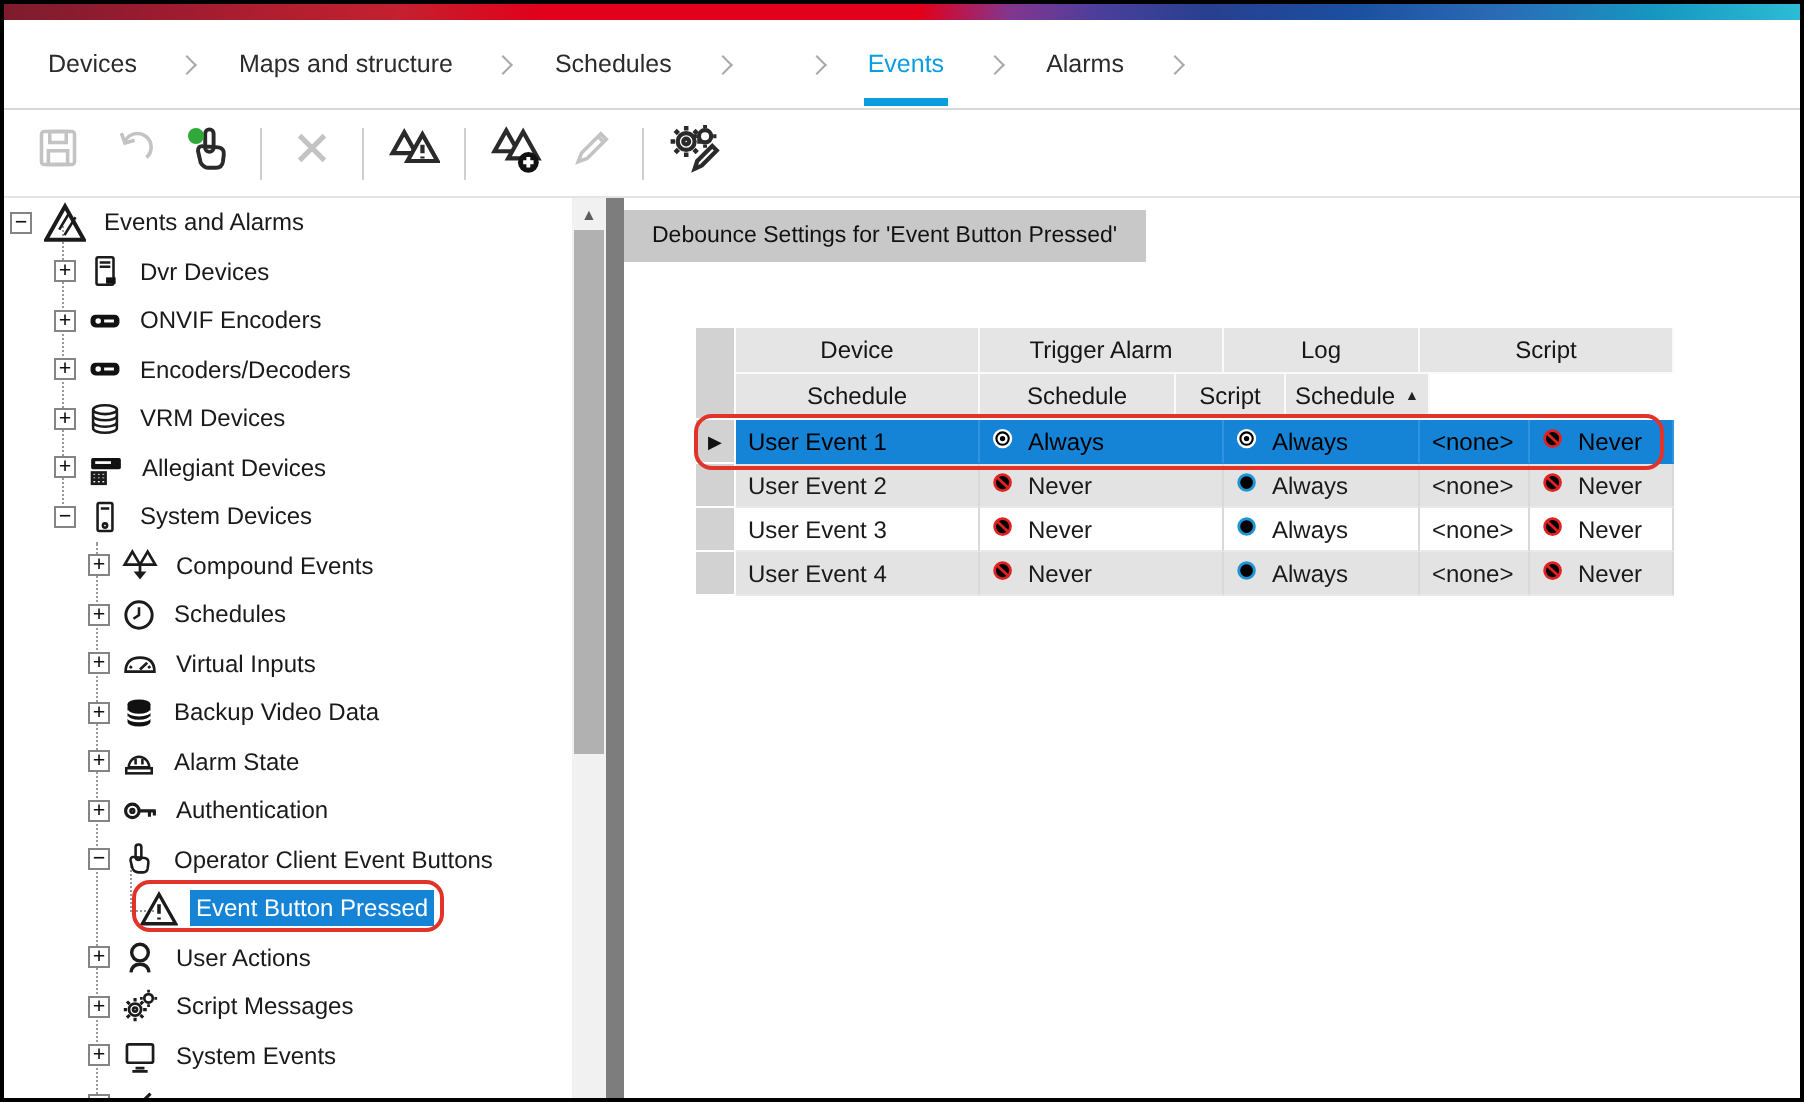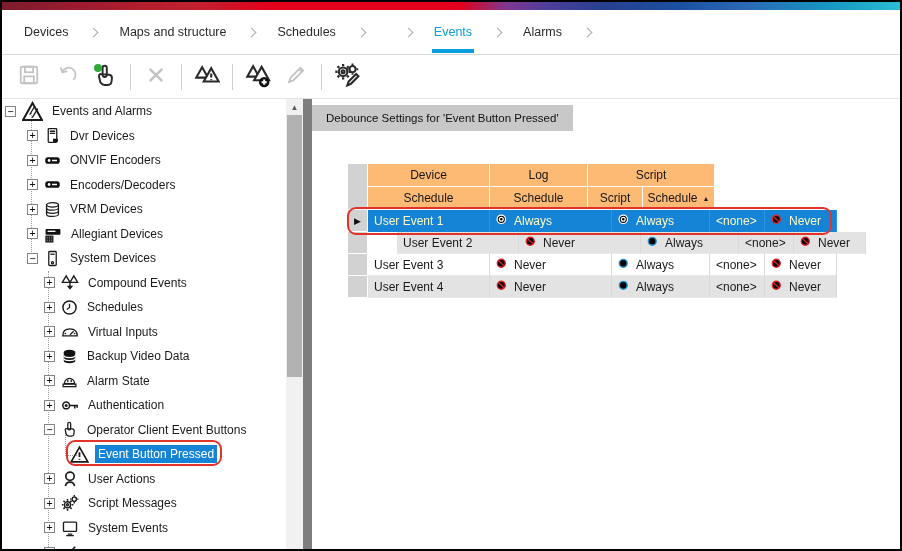--- a/index.html
+++ b/index.html
@@ -49,27 +49,27 @@
   .tab.inactive{background:#c8c8c8;color:#111;}
   .tab.active{background:#fff;color:#2d9fd6;border:1px solid #c3c3c3;border-bottom:none;position:relative;margin-left:5px;}
   
   .grid{position:absolute;left:36px;top:65px;display:flex;font-size:12px;}
   .selcol{width:20px;flex:none;display:flex;flex-direction:column;}
   .selhead{height:46px;background:#d2d2d2;border-right:1px solid #fff;border-bottom:1px solid #fff;}
   .selcell{height:22px;background:#d2d2d2;border-bottom:1px solid #fff;border-right:1px solid #fff;
            display:flex;align-items:center;justify-content:center;font-size:9px;color:#111;}
   .gcols{display:flex;flex-direction:column;position:relative;}
   .hrow{display:flex;height:23px;}
-  .hcell{background:#fdba74;border-right:1px solid #fafafa;border-bottom:1px solid #fafafa;
+  .hcell{background:#e5e5e5;border-right:1px solid #fafafa;border-bottom:1px solid #fafafa;
          display:flex;align-items:center;justify-content:center;gap:5px;font-size:12px;color:#161616;}
   .drow{display:flex;height:22px;}
   .dcell{border-right:1px solid #d9d9d9;border-bottom:1px solid #e9e9e9;display:flex;align-items:center;
          padding:0 6px;gap:5px;overflow:hidden;white-space:nowrap;}
   .drow.alt .dcell{background:#e3e3e3;}
-  .drow.selected .dcell{background:#1583d6;color:#fef9c3;border-right-color:#2f94e0;border-bottom-color:#1583d6;}
+  .drow.selected .dcell{background:#1583d6;color:#000000;border-right-color:#2f94e0;border-bottom-color:#1583d6;}
   .sortarrow{font-size:7px;color:#222;}
   .cellicon{flex:none;display:flex;}
 </style>
 </head>
 <body>
 
 <div class="window">
   <div class="brandbar"></div>
   <div class="breadcrumb" id="breadcrumb">
       <div class="crumb">Devices</div>
@@ -375,20 +375,23 @@
             </div>
             <div class="selcell"></div>
             <div class="selcell"></div>
             <div class="selcell"></div>
           </div>
           <div class="gcols">
             <div class="hrow">
               <div class="hcell" style="width: 122px;">
                 <span>Device</span>
               </div>
+              <div class="hcell" style="width: 122px;">
+                <span>Trigger Alarm</span>
+              </div>
               <div class="hcell" style="width: 98px;">
                 <span>Log</span>
               </div>
               <div class="hcell" style="width: 127px;">
                 <span>Script</span>
               </div>
             </div>
             <div class="hrow">
               <div class="hcell" style="width: 122px;">
                 <span>Schedule</span>
@@ -434,21 +437,21 @@
                 <span class="cellicon">
                   <svg width="13" height="13" viewBox="0 0 16 16">
                     <circle cx="6.5" cy="6.5" r="4.9" stroke="#e02222" stroke-width="1.7"></circle>
                     <path d="M3.2 3.4 L9.8 9.6" stroke="#e02222" stroke-width="1.7"></path>
                   </svg>
                 </span>
                 <span>Never</span>
               </div>
             </div>
             <div class="drow alt">
-              <div class="dcell" style="width: 122px; margin-left: 29px;">
+              <div class="dcell" style="width: 122px;">
                 <span>User Event 2</span>
               </div>
               <div class="dcell" style="width: 122px;">
                 <span class="cellicon">
                   <svg width="13" height="13" viewBox="0 0 16 16">
                     <circle cx="6.5" cy="6.5" r="4.9" stroke="#e02222" stroke-width="1.7"></circle>
                     <path d="M3.2 3.4 L9.8 9.6" stroke="#e02222" stroke-width="1.7"></path>
                   </svg>
                 </span>
                 <span>Never</span>

